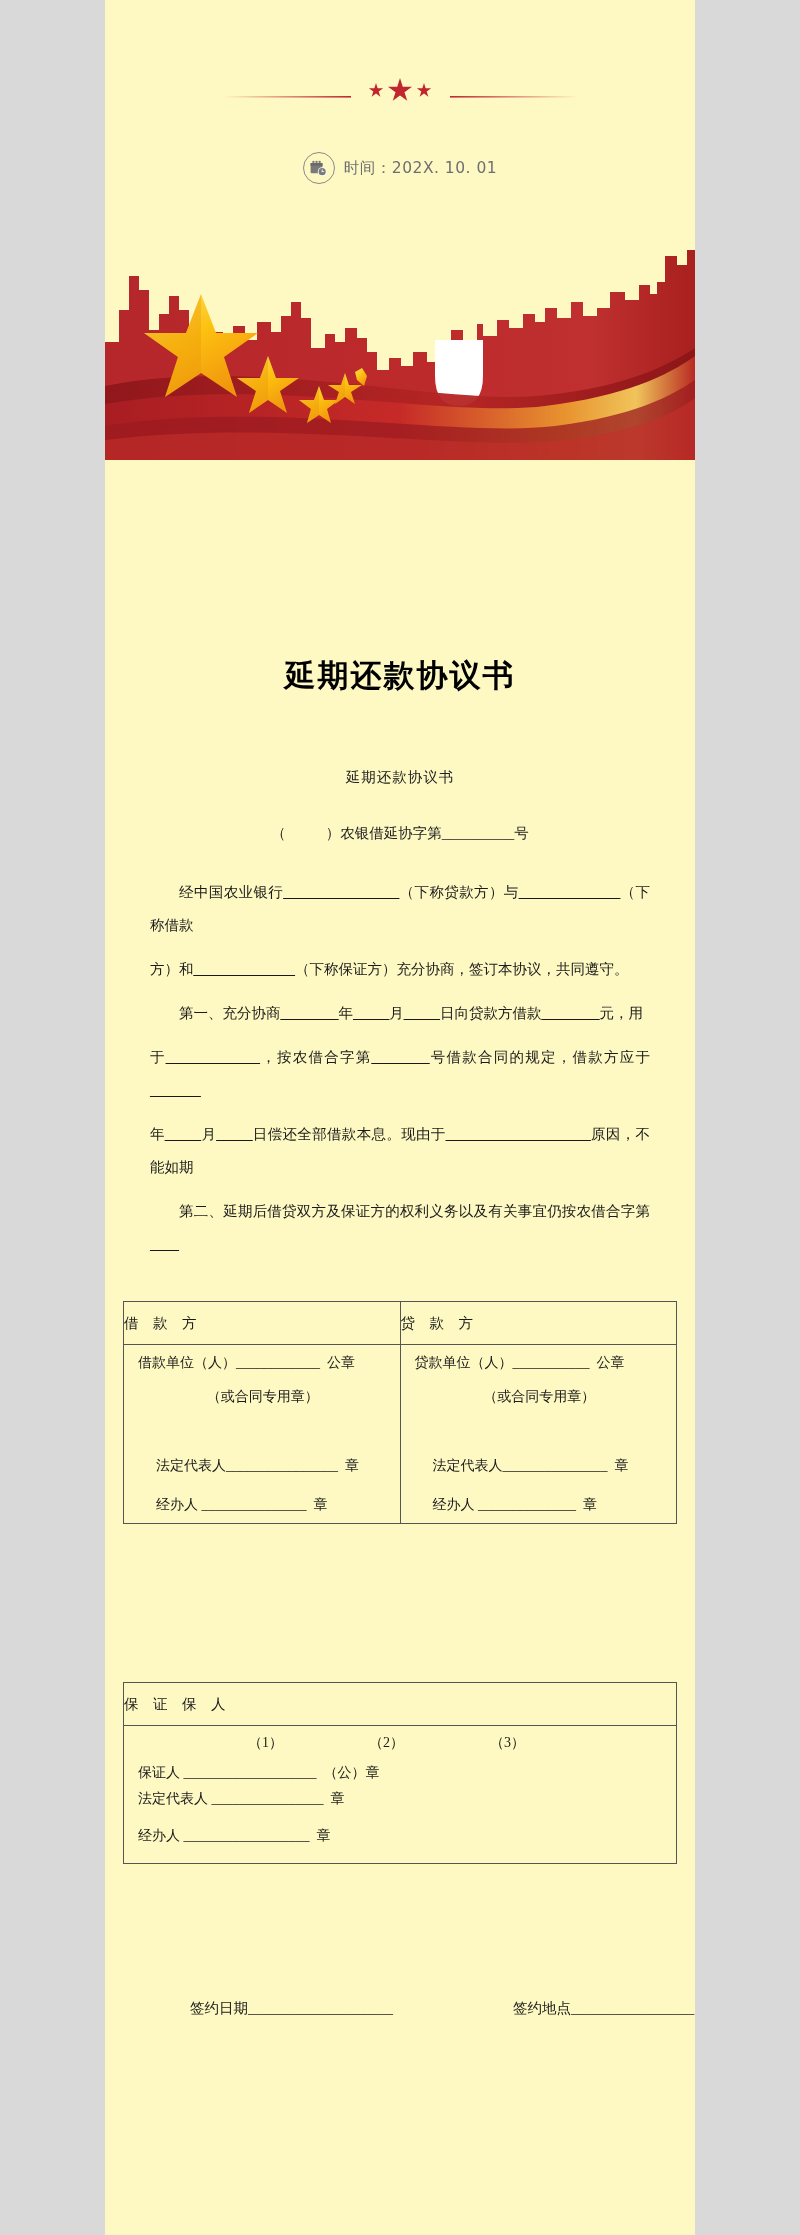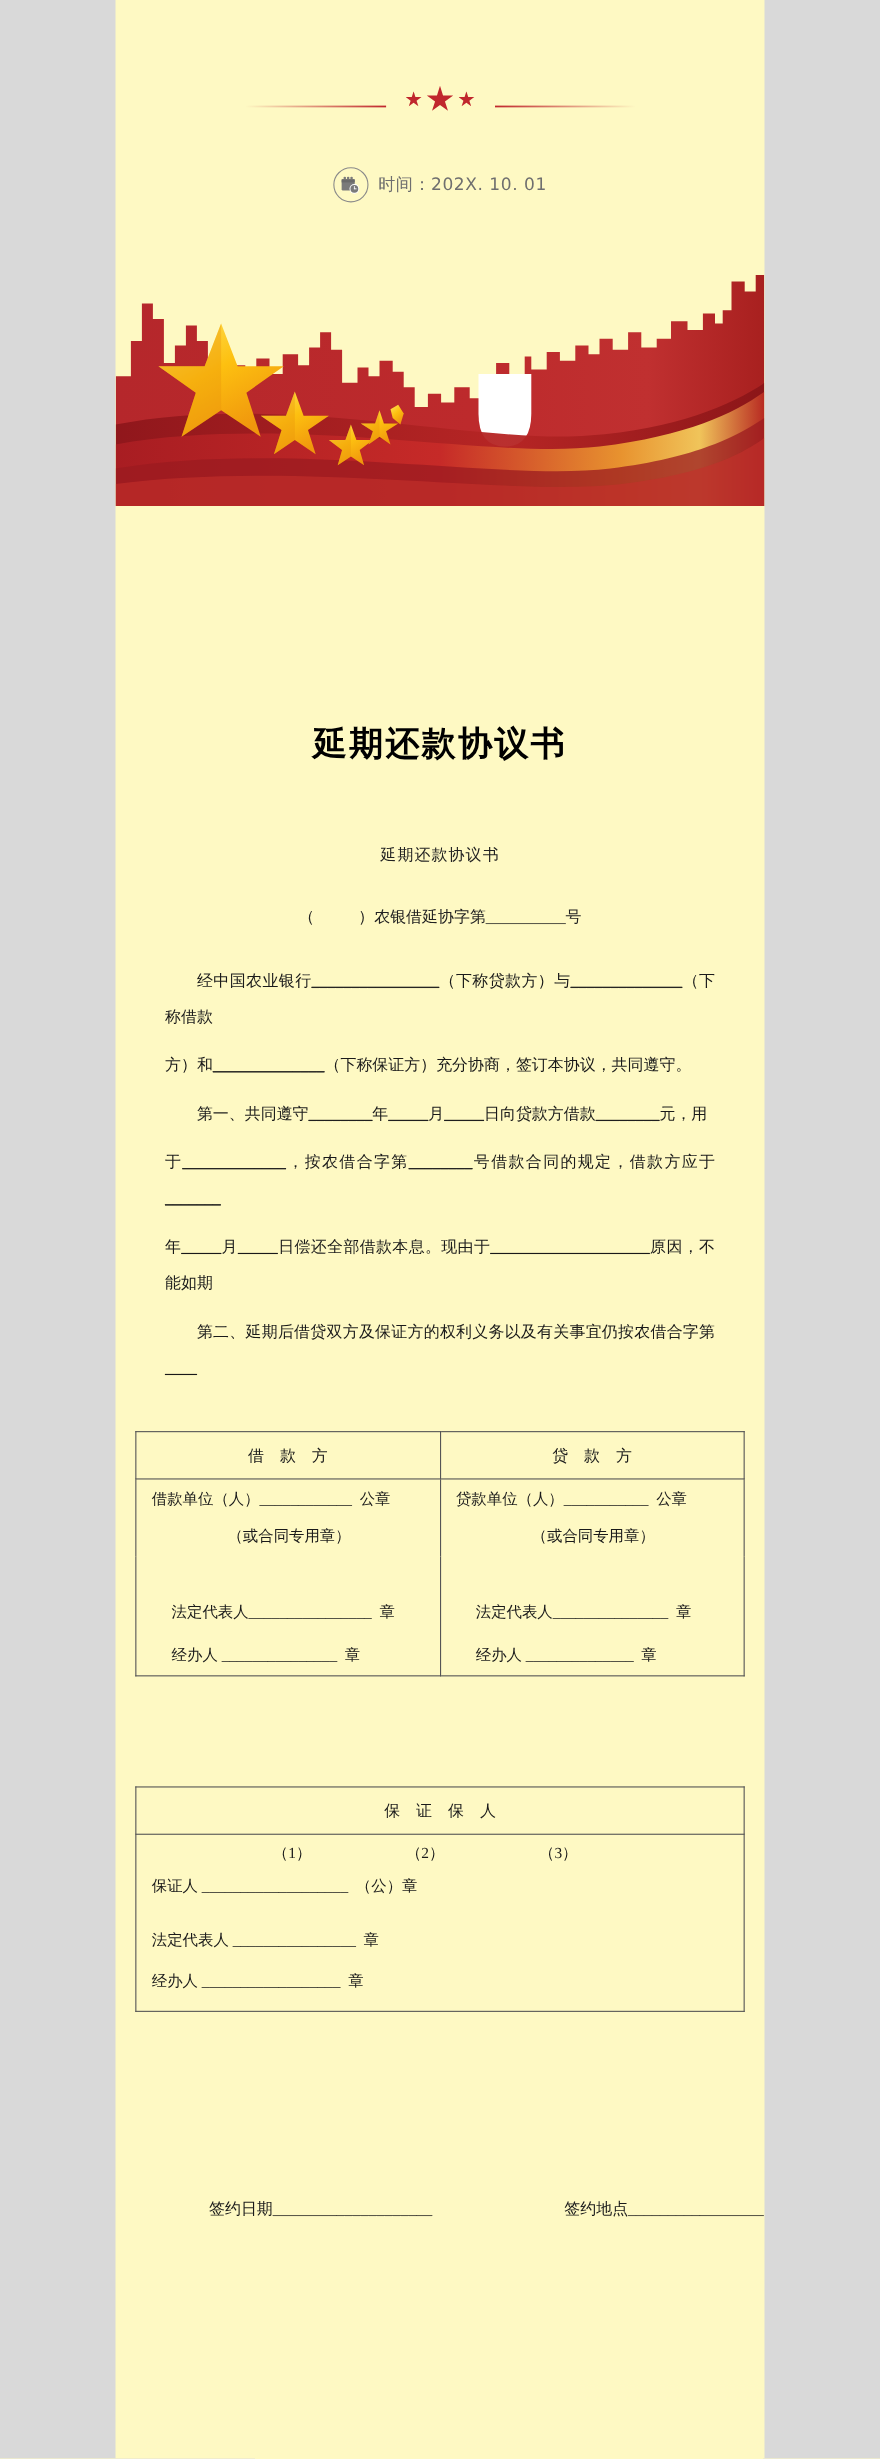--- a/index.html
+++ b/index.html
@@ -113,24 +113,24 @@
     border-collapse:collapse;
     font-size:14px;
     color:#1a1a1a;
   }
   table.frm td{
     border:1px solid #555;
     padding:0;
     vertical-align:top;
   }
   .tbl-parties{ top:1301px; }
-  .tbl-guarantor{ top:1624px; }
+  .tbl-guarantor{ top:1682px; }
 
   .hd-cell{
-    text-align:center;
+    text-align:left;
     padding:12px 0 11px 0 !important;
     font-size:14.5px;
     white-space:pre;
   }
   .cell-pad{ padding:9px 12px 9px 14px !important; }
   .line-row{ white-space:pre; }
   .center-row{ text-align:center; white-space:pre; }
 
   .footer-sign{
     position:absolute;
@@ -267,21 +267,21 @@
     </svg>
   </div>
 
   <div class="doc-title">延期还款协议书</div>
   <div class="subtitle">延期还款协议书</div>
   <div class="docno">（           ）农银借延协字第__________号</div>
 
   <div class="body-text" id="body-text">
       <p><span>经中国农业银行</span><span class="u">________________</span><span>（下称贷款方）与</span><span class="u">______________</span><span>（下称借款</span></p>
       <p style="text-indent: 0px;"><span>方）和</span><span class="u">______________</span><span>（下称保证方）充分协商，签订本协议，共同遵守。</span></p>
-      <p><span>第一、共同遵守</span><span class="u">________</span><span>年</span><span class="u">_____</span><span>月</span><span class="u">_____</span><span>日向贷款方借款</span><span class="u">________</span><span>元，用</span></p>
+      <p><span>第一、充分协商</span><span class="u">________</span><span>年</span><span class="u">_____</span><span>月</span><span class="u">_____</span><span>日向贷款方借款</span><span class="u">________</span><span>元，用</span></p>
       <p style="text-indent: 0px;"><span>于</span><span class="u">_____________</span><span>，按农借合字第</span><span class="u">________</span><span>号借款合同的规定，借款方应于</span><span class="u">_______</span></p>
       <p style="text-indent: 0px;"><span>年</span><span class="u">_____</span><span>月</span><span class="u">_____</span><span>日偿还全部借款本息。现由于</span><span class="u">____________________</span><span>原因，不能如期</span></p>
       <p><span>第二、延期后借贷双方及保证方的权利义务以及有关事宜仍按农借合字第</span><span class="u">____</span></p>
     </div>
 
   <table class="frm tbl-parties">
     <tbody>
         <tr>
       <td class="hd-cell" style="width:50%">借　款　方</td>
       <td class="hd-cell" style="width:50%">贷　款　方</td>
@@ -314,21 +314,21 @@
         <tr>
       <td class="hd-cell">保　证　保　人</td>
     </tr>
     <tr>
       <td class="cell-pad" style="padding:8px 14px 14px 14px !important">
         <div style="display:flex;padding-left:110px;gap:86px;margin-bottom:12px">
           <span>（1）</span>
           <span>（2）</span>
           <span>（3）</span>
         </div>
-        <div class="line-row" style="margin-bottom:31px">保证人 ___________________  （公）章</div>
+        <div class="line-row" style="margin-bottom:8px">保证人 ___________________  （公）章</div>
         <div class="line-row" style="margin-bottom:19px">法定代表人 ________________  章</div>
         <div class="line-row" style="margin-bottom:4px">经办人 __________________  章</div>
       </td>
     </tr>
   </tbody>
     </table>
 
   <div class="footer-sign">
     <span class="fs-left">签约日期____________________</span>
     <span class="fs-right">签约地点_________________</span>

